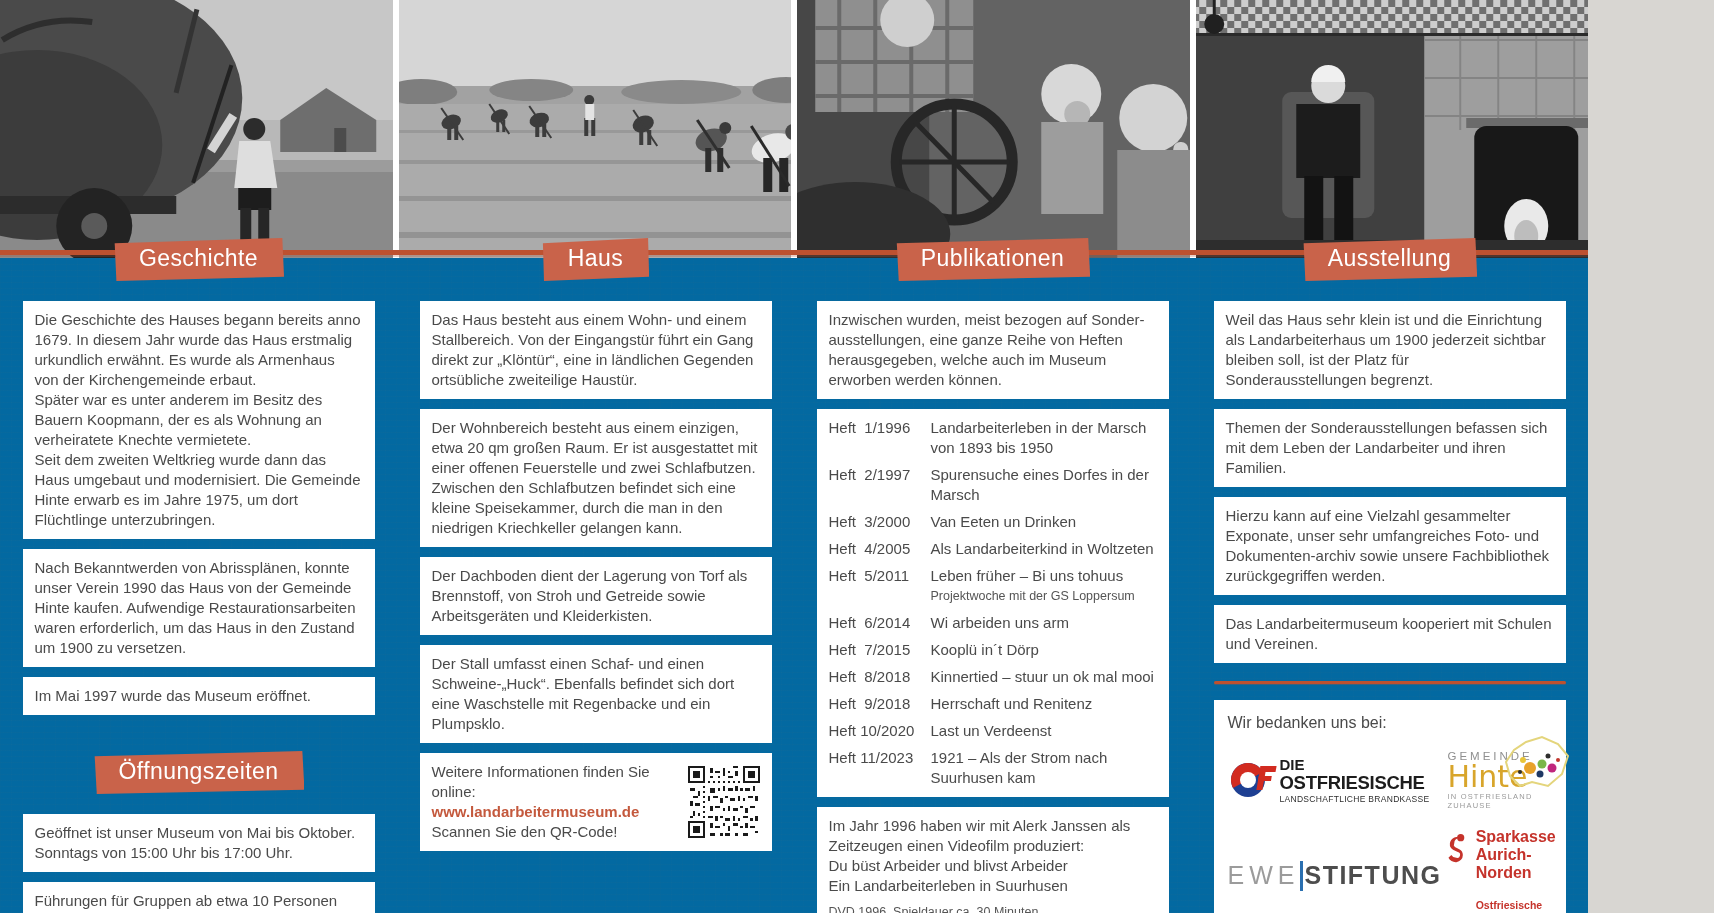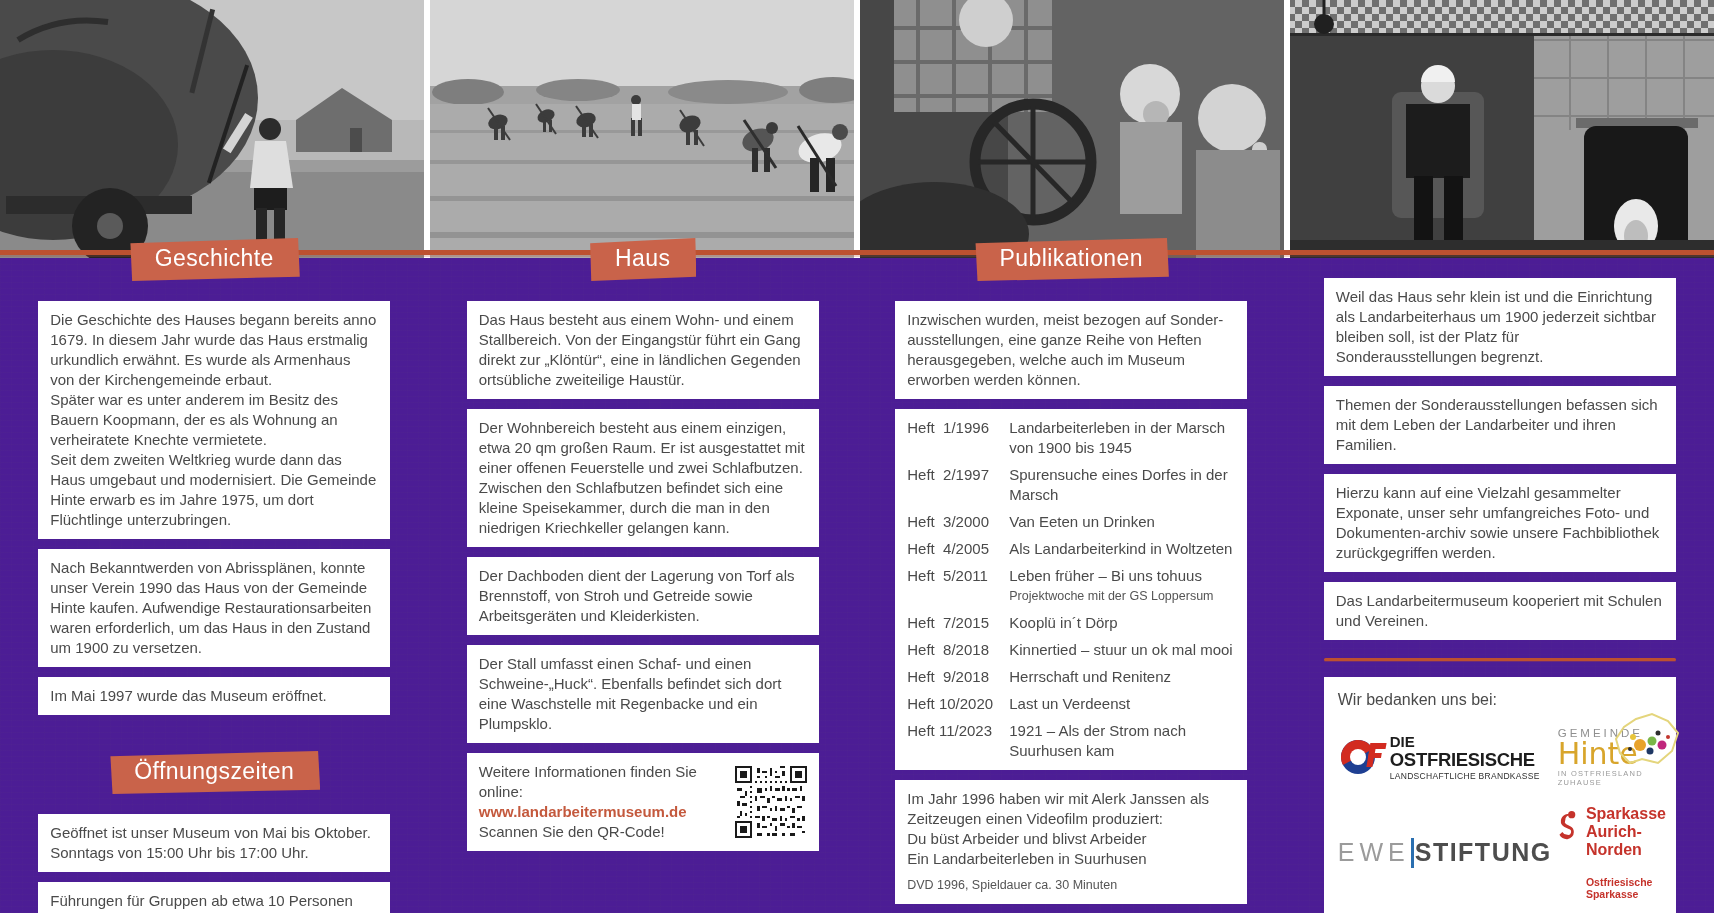--- a/index.html
+++ b/index.html
@@ -1,16 +1,16 @@
 <!DOCTYPE html>
 <html><head>
 <meta charset="utf-8">
 <style>
   html,body{margin:0;padding:0;background:#d8d6d2;}
-  .page{position:relative;width:1714px;height:913px;background:#4c1d95;overflow:hidden;
+  .page{position:relative;width:1588px;height:913px;background:#0369a1;overflow:hidden;
         font-family:"Liberation Sans",sans-serif;color:#4a4a4a;}
   .page::before{content:"";position:absolute;inset:0;z-index:0;pointer-events:none;
         background:repeating-linear-gradient(0deg,rgba(120,110,95,.035) 0 1px,transparent 1px 6px),
                    repeating-linear-gradient(90deg,rgba(120,110,95,.02) 0 1px,transparent 1px 11px);}
   
   .photos{position:relative;display:flex;gap:6px;height:258px;background:#fff;z-index:1;}
   .photo{flex:1 1 0;overflow:hidden;background:#777;}
   .photo svg{width:100%;height:100%;display:block;}
   .rule{position:absolute;left:0;top:250px;width:100%;height:5px;background:#bd5130;z-index:2;
         box-shadow:0 2px 0 rgba(189,81,48,.25);}
@@ -269,37 +269,41 @@
       </div>
     </div>
 
     <div class="col">
       <div class="badge">Publikationen</div>
       <div class="col-inner" style="padding-top:20px;">
         <div class="box">Inzwischen wurden, meist bezogen auf Sonder-ausstellungen, eine ganze Reihe von Heften herausgegeben, welche auch im Museum erworben werden können.</div>
         <div class="box">
           <div class="heft-row">
               <span class="heft-no">Heft  1/1996</span>
-              <div class="heft-title"><span>Landarbeiterleben in der Marsch von 1900 bis 1945</span></div>
+              <div class="heft-title"><span>Landarbeiterleben in der Marsch von 1893 bis 1950</span></div>
             </div>
           <div class="heft-row">
               <span class="heft-no">Heft  2/1997</span>
               <div class="heft-title"><span>Spurensuche eines Dorfes in der Marsch</span></div>
             </div>
           <div class="heft-row">
               <span class="heft-no">Heft  3/2000</span>
               <div class="heft-title"><span>Van Eeten un Drinken</span></div>
             </div>
           <div class="heft-row">
               <span class="heft-no">Heft  4/2005</span>
               <div class="heft-title"><span>Als Landarbeiterkind in Woltzeten</span></div>
             </div>
           <div class="heft-row">
               <span class="heft-no">Heft  5/2011</span>
               <div class="heft-title"><span>Leben früher – Bi uns tohuus</span><span class="heft-note">Projektwoche mit der GS Loppersum</span></div>
+            </div>
+          <div class="heft-row">
+              <span class="heft-no">Heft  6/2014</span>
+              <div class="heft-title"><span>Wi arbeiden uns arm</span></div>
             </div>
           <div class="heft-row">
               <span class="heft-no">Heft  7/2015</span>
               <div class="heft-title"><span>Kooplü in´t Dörp</span></div>
             </div>
           <div class="heft-row">
               <span class="heft-no">Heft  8/2018</span>
               <div class="heft-title"><span>Kinnertied – stuur un ok mal mooi</span></div>
             </div>
           <div class="heft-row">
@@ -318,20 +322,21 @@
         <div class="box">
           <span class="line">Im Jahr 1996 haben wir mit Alerk Janssen als Zeitzeugen einen Videofilm produziert:</span>
           <span class="line">Du büst Arbeider und blivst Arbeider</span>
           <span class="line">Ein Landarbeiterleben in Suurhusen</span>
           <span class="video-note">DVD 1996, Spieldauer ca. 30 Minuten</span>
         </div>
       </div>
     </div>
 
     <div class="col">
+      <div class="badge">Ausstellung</div>
       <div class="col-inner" style="padding-top:20px;">
         <div class="box">Weil das Haus sehr klein ist und die Einrichtung als Landarbeiterhaus um 1900 jederzeit sichtbar bleiben soll, ist der Platz für Sonderausstellungen begrenzt.</div>
         <div class="box">Themen der Sonderausstellungen befassen sich mit dem Leben der Landarbeiter und ihren Familien.</div>
         <div class="box">Hierzu kann auf eine Vielzahl gesammelter Exponate, unser sehr umfangreiches Foto- und Dokumenten-archiv sowie unsere Fachbibliothek zurückgegriffen werden.</div>
         <div class="box">Das Landarbeitermuseum kooperiert mit Schulen und Vereinen.</div>
         <div class="divider-orange"></div>
         <div class="sponsors">
           <div class="sp-head">Wir bedanken uns bei:</div>
           <div class="sp-grid">
             <div class="of-cell">

